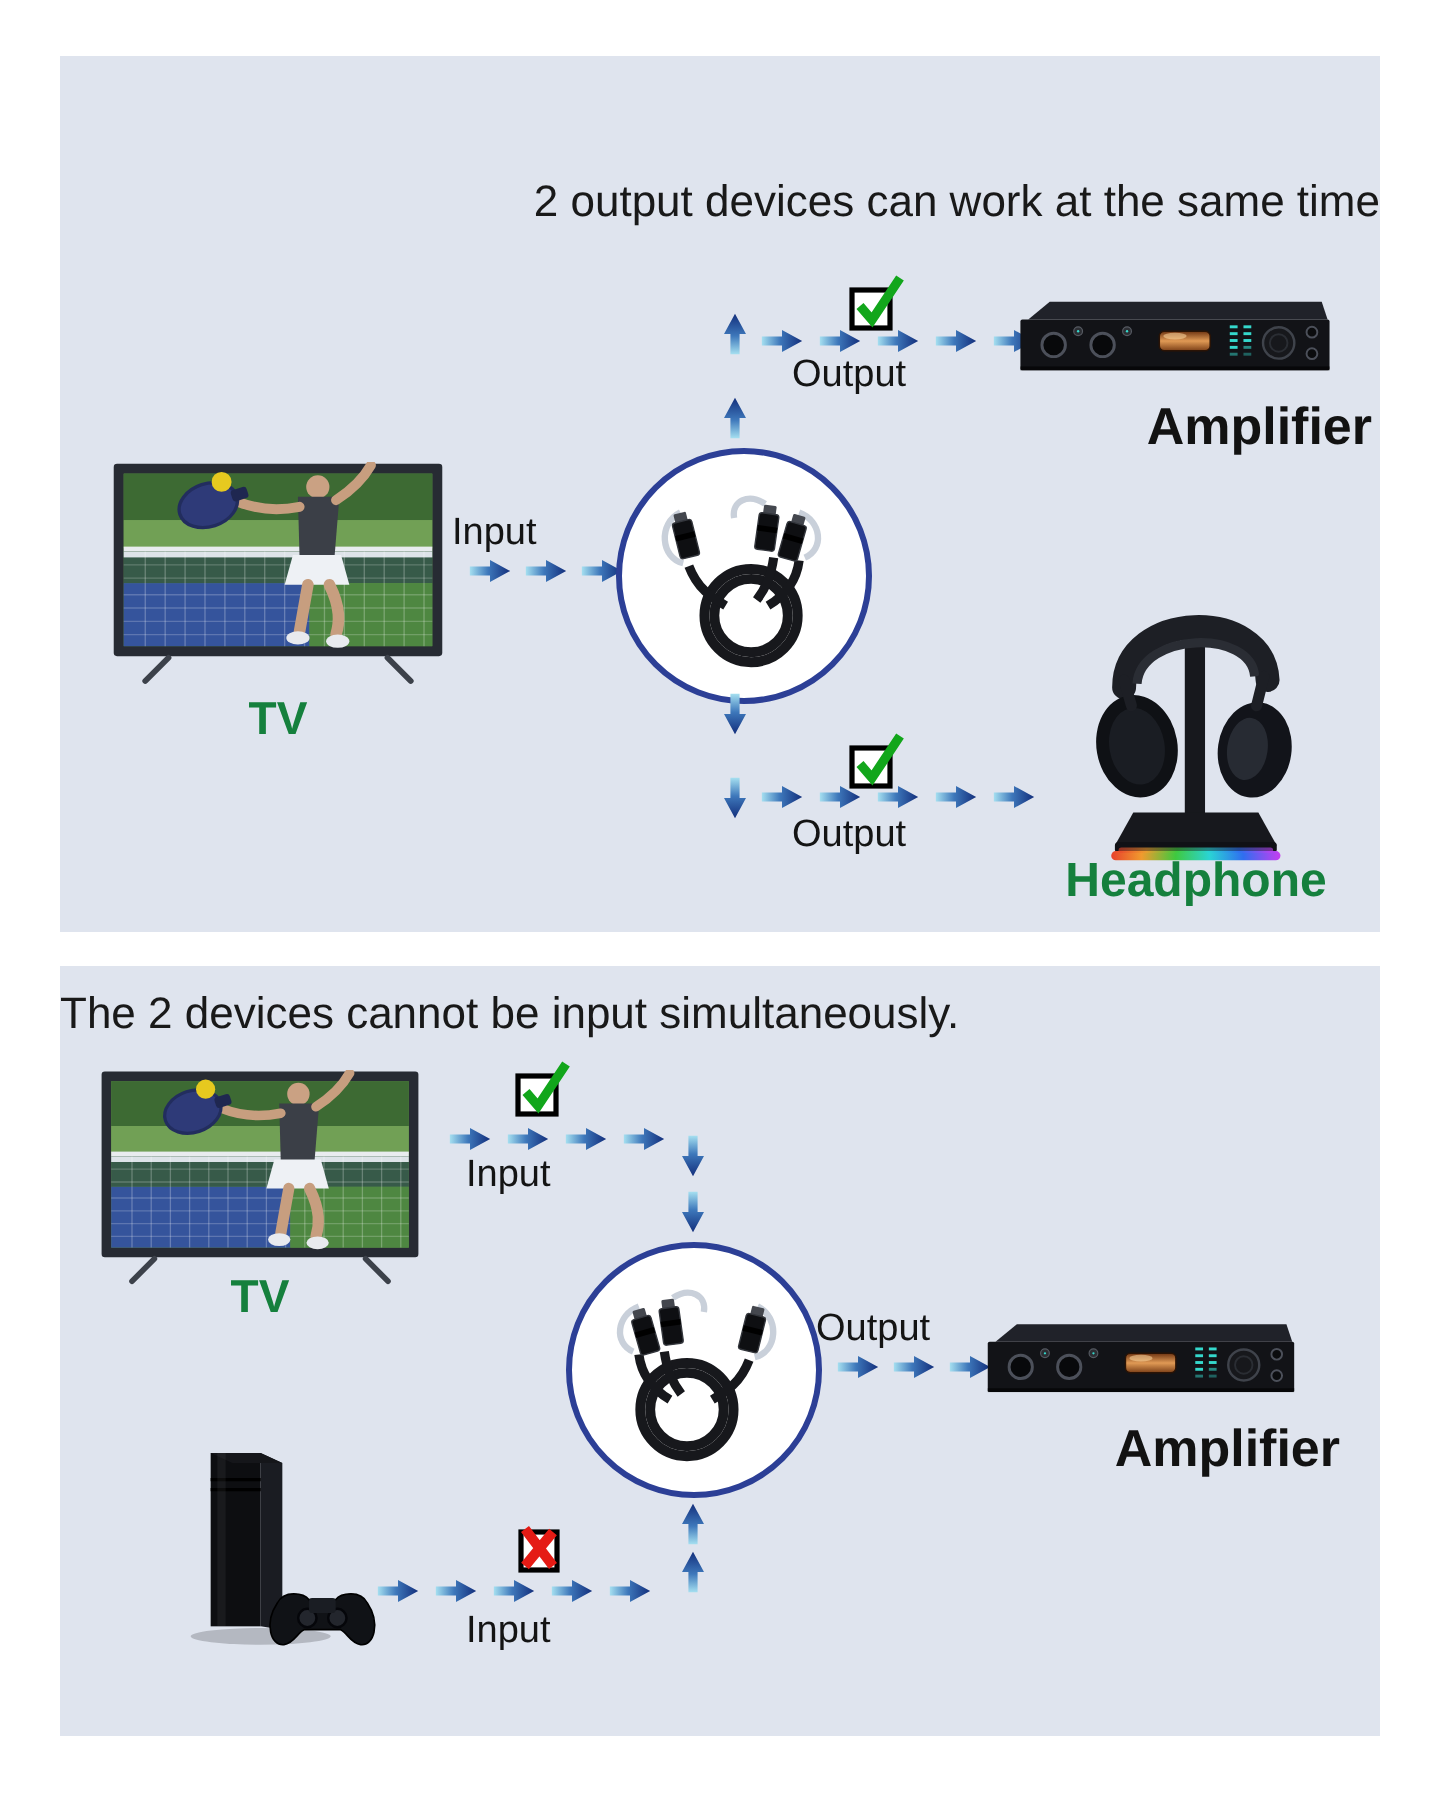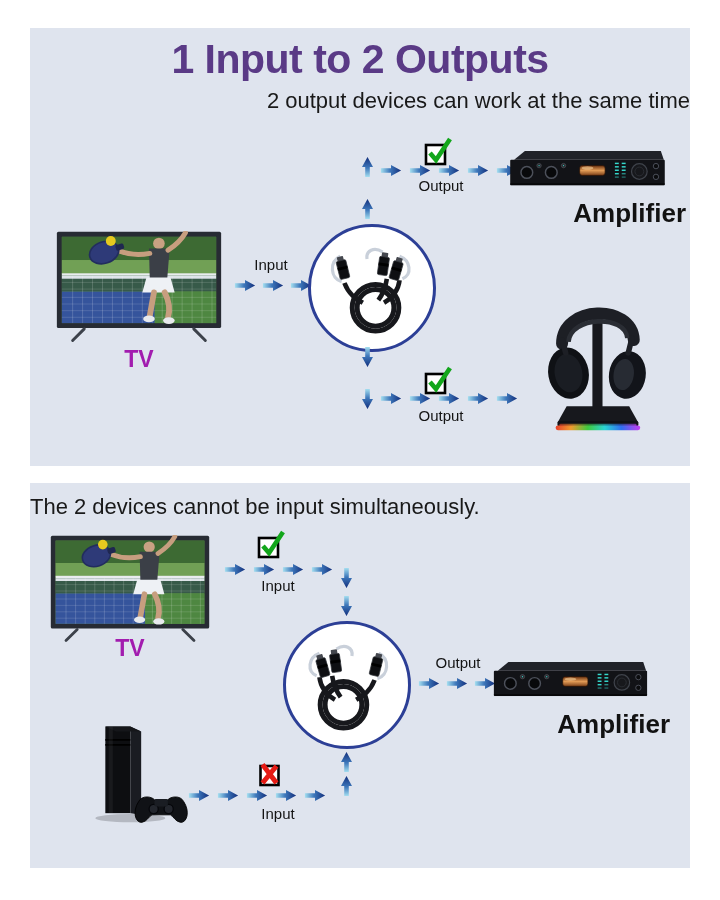--- a/index.html
+++ b/index.html
@@ -7,23 +7,23 @@
     width:720px;height:900px;position:relative;overflow:hidden;
     background:#ffffff;font-family:"Liberation Sans",sans-serif;color:#161616;
   }
   .panel{position:absolute;background:#dfe4ee}
   .title{
     position:absolute;left:0;top:8px;width:100%;text-align:center;
     font-size:41px;font-weight:700;color:#5a3a86;letter-spacing:-.5px;
   }
   .subtitle{position:absolute;left:0;top:60px;width:100%;text-align:right;font-size:22px;color:#191919}
   .ptitle2{position:absolute;left:0;top:11px;width:100%;text-align:left;font-size:22px;color:#191919}
-  .devlabel{position:absolute;text-align:center;font-size:23px;font-weight:700;color:#a21caf}
+  .devlabel{position:absolute;text-align:center;font-size:23px;font-weight:700;color:#15803d}
   .biglabel{position:absolute;text-align:right;font-size:26px;font-weight:700;color:#121212}
-  .flowlabel{position:absolute;text-align:center;font-size:15px;color:#141414}
+  .flowlabel{position:absolute;text-align:left;font-size:19px;color:#141414}
   .dev{position:absolute}
   .circle{
     position:absolute;width:128px;height:128px;border-radius:50%;
     background:#ffffff;border:3px solid #2c3f96;box-sizing:border-box;
     display:flex;align-items:center;justify-content:center;
   }
   .arrows-h{position:absolute;display:flex;gap:7px;align-items:center}
   .arrows-v{position:absolute;display:flex;flex-direction:column;justify-content:space-between;align-items:center}
   .up{transform:rotate(180deg)}
   .ar{width:22px;height:13px;flex:none;display:block}
@@ -184,21 +184,20 @@
       <path d="M6 17 L12 24 L26 3" stroke="#12a61b" stroke-width="4.6" fill="none"></path>
     </symbol>
     <symbol id="sym-cross" viewBox="0 0 26 28">
       <rect x="2.5" y="7" width="18" height="19" fill="#ffffff" stroke="#000000" stroke-width="2.6"></rect>
       <path d="M4.5 5.5 L18.5 24 M18.5 7 L4.5 24" stroke="#e51b15" stroke-width="5" fill="none"></path>
     </symbol>
   </defs>
 </svg>
 
 <div class="panel" style="left:30px;top:28px;width:660px;height:438px">
-  <div class="title">1 Input to 2 Outputs</div>
   <div class="subtitle">2 output devices can work at the same time</div>
 
   <svg class="dev" style="left:26px;top:203px;width:166px;height:112px" viewBox="0 0 200 135">
       <use href="#sym-tv"></use>
     </svg>
   <div class="devlabel" style="left:26px;top:318px;width:166px">TV</div>
 
   <div class="flowlabel" style="left:196px;top:228px;width:90px">Input</div>
   <div class="arrows-h" style="left:204px;top:251px;gap:6px">
       <svg class="ar" viewBox="0 0 24 14">
@@ -279,20 +278,21 @@
       </svg>
     </div>
   <svg class="chk" style="left:394px;top:337px" width="28" height="30" viewBox="0 0 28 30">
       <use href="#sym-check"></use>
     </svg>
   <div class="flowlabel" style="left:366px;top:379px;width:90px">Output</div>
 
   <svg class="dev" style="left:498px;top:255px;width:138px;height:149px" viewBox="0 0 150 162">
       <use href="#sym-hp"></use>
     </svg>
+  <div class="devlabel" style="left:458px;top:399px;width:220px;font-size:24px">Headphone</div>
 </div>
 
 <div class="panel" style="left:30px;top:483px;width:660px;height:385px">
   <div class="ptitle2">The 2 devices cannot be input simultaneously.</div>
 
   <svg class="dev" style="left:20px;top:52px;width:160px;height:108px" viewBox="0 0 200 135">
       <use href="#sym-tv"></use>
     </svg>
   <div class="devlabel" style="left:20px;top:152px;width:160px">TV</div>
 

